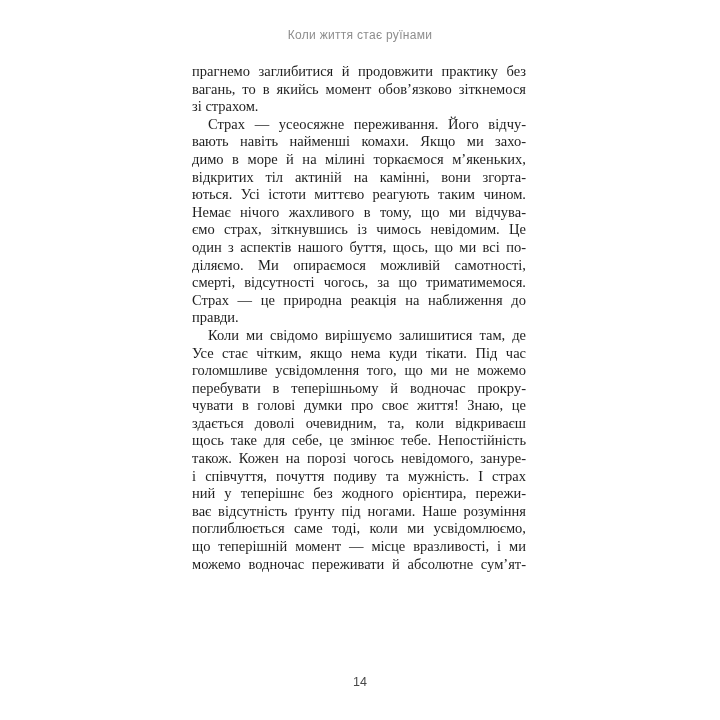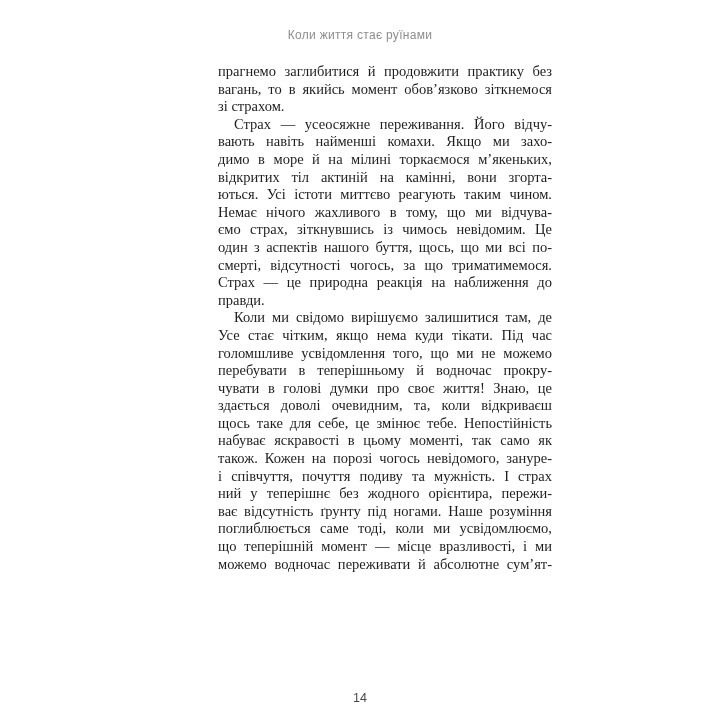--- a/index.html
+++ b/index.html
@@ -25,21 +25,21 @@
     left: 0;
     width: 720px;
     text-align: center;
     font-family: "Liberation Sans", sans-serif;
     font-size: 12px;
     letter-spacing: 0.3px;
     color: #8d8d8d;
   }
   .text-block {
     position: absolute;
-    left: 218px;
+    left: 192px;
     top: 63px;
     width: 334px;
     font-family: "Liberation Serif", serif;
     font-size: 14.5px;
     color: #1e1e1e;
   }
   .para {
     margin: 0;
     padding: 0;
   }
@@ -80,37 +80,37 @@
       </div>
       <div class="para indent">
         <div class="line">Страх — усеосяжне переживання. Його відчу-</div>
         <div class="line">вають навіть найменші комахи. Якщо ми захо-</div>
         <div class="line">димо в море й на мілині торкаємося м’якеньких,</div>
         <div class="line">відкритих тіл актиній на камінні, вони згорта-</div>
         <div class="line">ються. Усі істоти миттєво реагують таким чином.</div>
         <div class="line">Немає нічого жахливого в тому, що ми відчува-</div>
         <div class="line">ємо страх, зіткнувшись із чимось невідомим. Це</div>
         <div class="line">один з аспектів нашого буття, щось, що ми всі по-</div>
+        <div class="line">діляємо. Ми опираємося можливій самотності,</div>
         <div class="line">смерті, відсутності чогось, за що триматимемося.</div>
         <div class="line">Страх — це природна реакція на наближення до</div>
         <div class="line para-end">правди.</div>
       </div>
       <div class="para indent">
         <div class="line">Коли ми свідомо вирішуємо залишитися там, де</div>
         <div class="line">Усе стає чітким, якщо нема куди тікати. Під час</div>
         <div class="line">голомшливе усвідомлення того, що ми не можемо</div>
         <div class="line">перебувати в теперішньому й водночас прокру-</div>
         <div class="line">чувати в голові думки про своє життя! Знаю, це</div>
         <div class="line">здається доволі очевидним, та, коли відкриваєш</div>
         <div class="line">щось таке для себе, це змінює тебе. Непостійність</div>
-        <div class="line">набуває яскравості в цьому моменті, так само як</div>
         <div class="line">також. Кожен на порозі чогось невідомого, зануре-</div>
         <div class="line">і співчуття, почуття подиву та мужність. І страх</div>
         <div class="line">ний у теперішнє без жодного орієнтира, пережи-</div>
         <div class="line">ває відсутність ґрунту під ногами. Наше розуміння</div>
         <div class="line">поглиблюється саме тоді, коли ми усвідомлюємо,</div>
         <div class="line">що теперішній момент — місце вразливості, і ми</div>
         <div class="line">можемо водночас переживати й абсолютне сум’ят-</div>
       </div>
     </div>
 
-  <div class="folio" style="color: rgb(72, 72, 72); margin-top: 16px;">14</div>
+  <div class="folio" style="color: rgb(72, 72, 72);">14</div>
 </div>
 
 </body></html>

